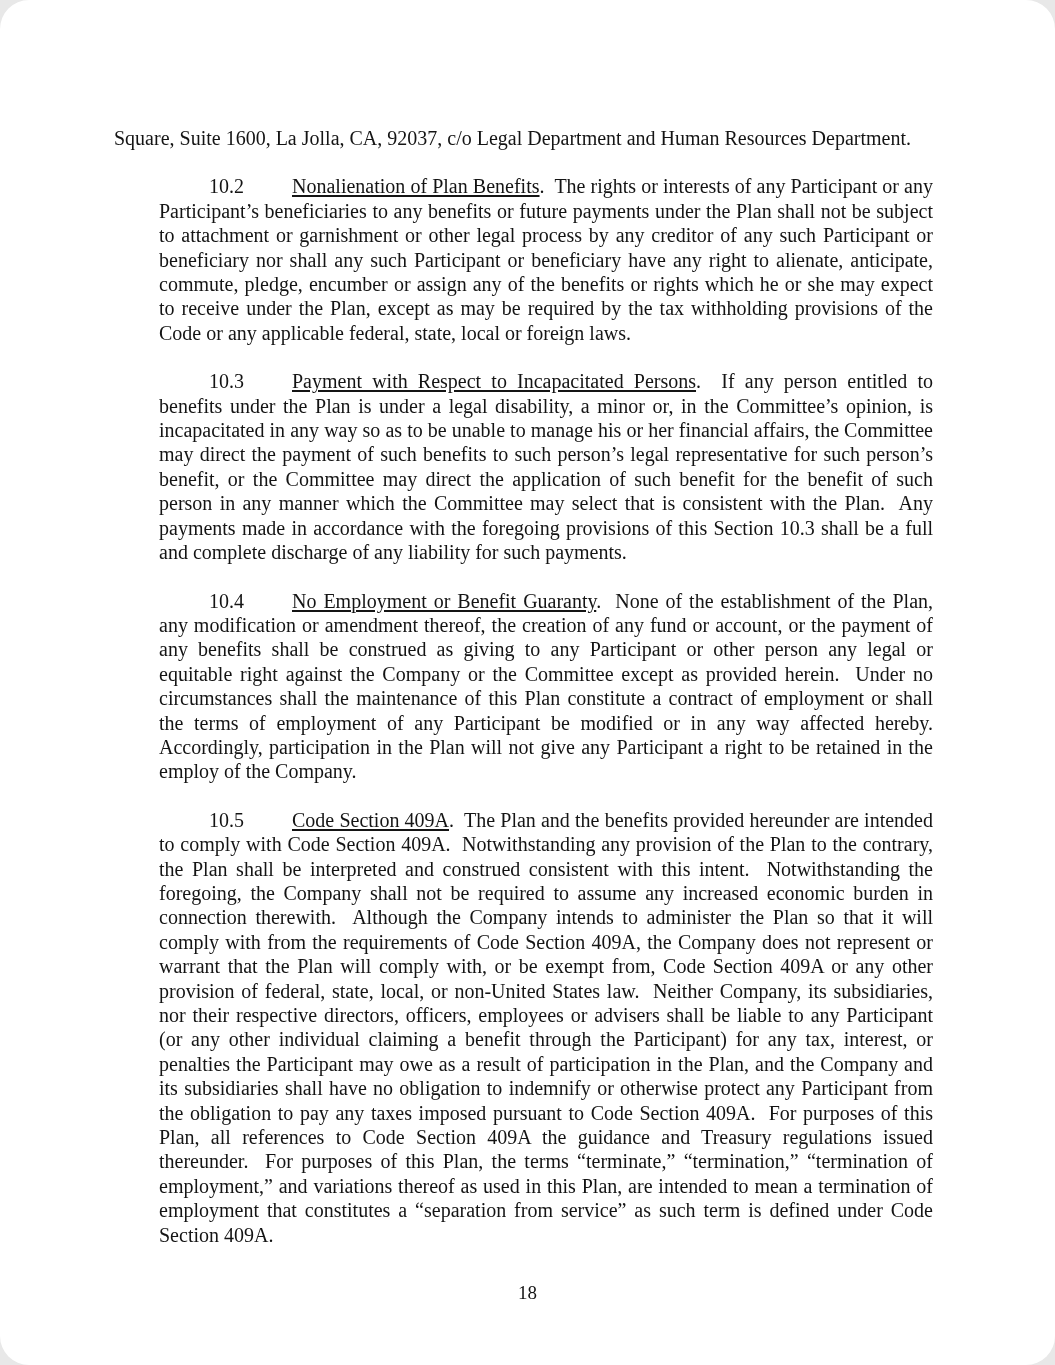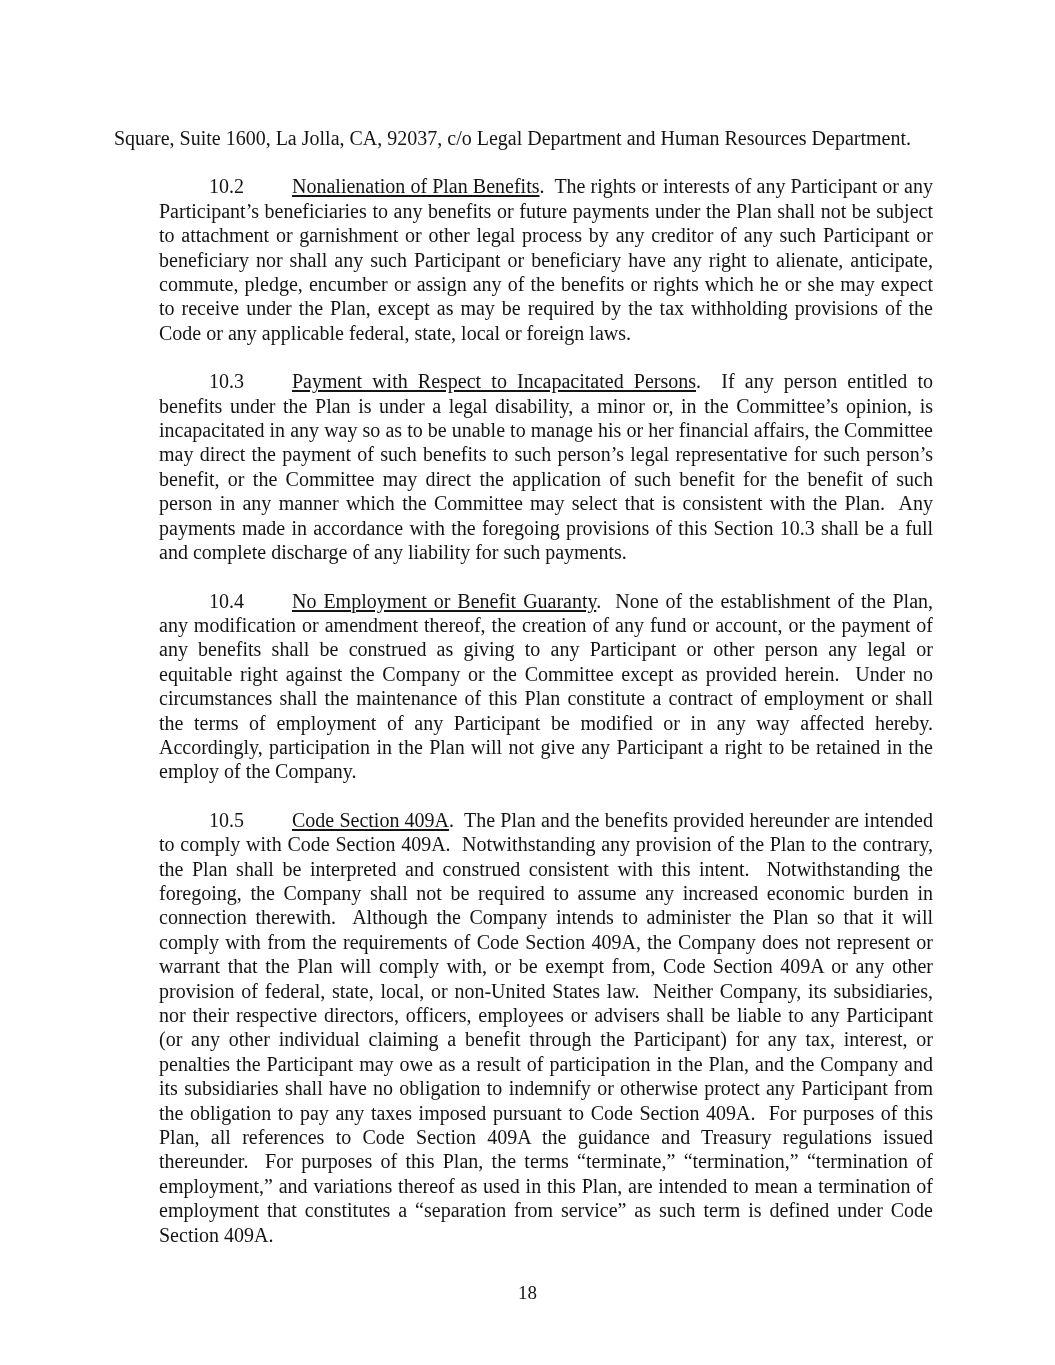--- a/index.html
+++ b/index.html
@@ -9,20 +9,21 @@
   }
   .page {
     position: relative;
     width: 1055px;
     height: 1365px;
     margin: 0 auto;
     background: #ffffff;
     font-family: "Liberation Serif", "DejaVu Serif", serif;
     color: #141414;
     overflow: hidden;
+    border-radius: 29px;
   }
   .content {
     position: absolute;
     top: 126px;
     left: 114px;
     width: 819px;
   }
   .para {
     font-size: 20px;
     line-height: 24.4px;

